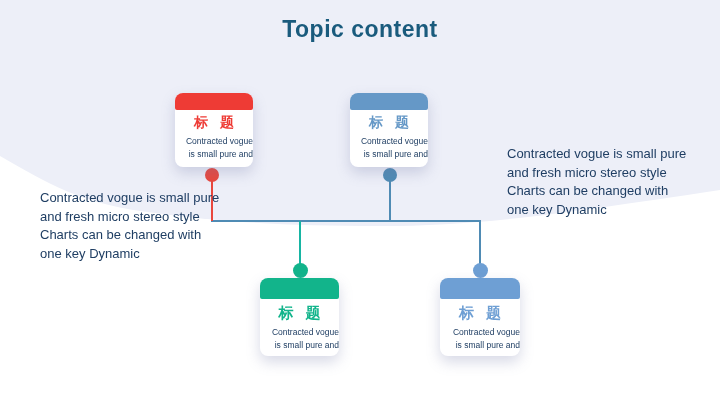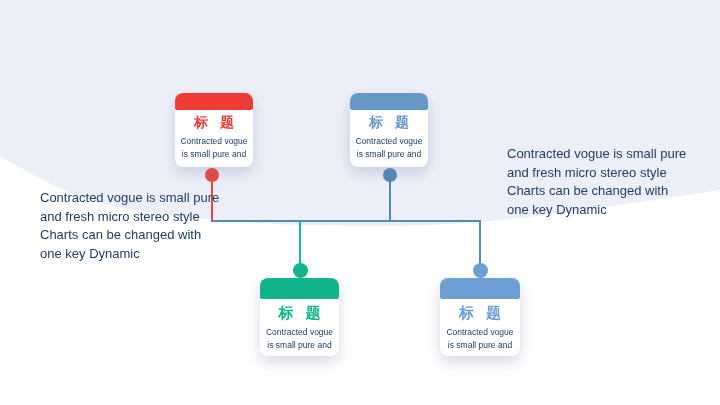--- a/index.html
+++ b/index.html
@@ -54,38 +54,39 @@
     letter-spacing: 4px;
     text-indent: 4px;
     white-space: nowrap;
   }
   .card.bottom .card-title { font-size: 15px; margin-top: 5px; }
   .card-body {
     margin-top: 3px;
     font-size: 8.5px;
     line-height: 13px;
   }
-  .card-body span { display: block; }
+  .card-body span { display: block; text-align: right; }
   
   .note {
     position: absolute;
     font-size: 13px;
     line-height: 18.5px;
   }
   .note span { display: block; white-space: nowrap; }
 </style>
 </head>
 <body>
 
 <div class="stage">
 
   <svg class="bg-wave" viewBox="0 0 720 405">
     <path d="M0,0 H720 V190 C560,214 480,226 380,226 C280,226 220,222 140,211 C80,202 50,185 0,156 Z" style="fill: rgb(237, 239, 248);"></path>
   </svg>
 
+  <div class="slide-title" style="color: rgb(26, 91, 125);">Topic content</div>
 
   <div class="line hline" style="left: 211px; top: 220px; width: 270px; background-color: rgb(79, 139, 180);"></div>
 
   <div class="line vline" style="left: 211px; top: 176px; height: 45px; background-color: rgb(233, 71, 61);"></div>
   <div class="dot dot-sm" style="left: 205px; top: 168px; background-color: rgb(233, 71, 61);"></div>
 
   <div class="line vline" style="left: 389px; top: 176px; height: 45px; background-color: rgb(79, 139, 180);"></div>
   <div class="dot dot-sm" style="left: 383px; top: 168px; background-color: rgb(79, 139, 180);"></div>
 
   <div class="line vline" style="left: 299px; top: 221px; height: 49px; background-color: rgb(23, 181, 163);"></div>

